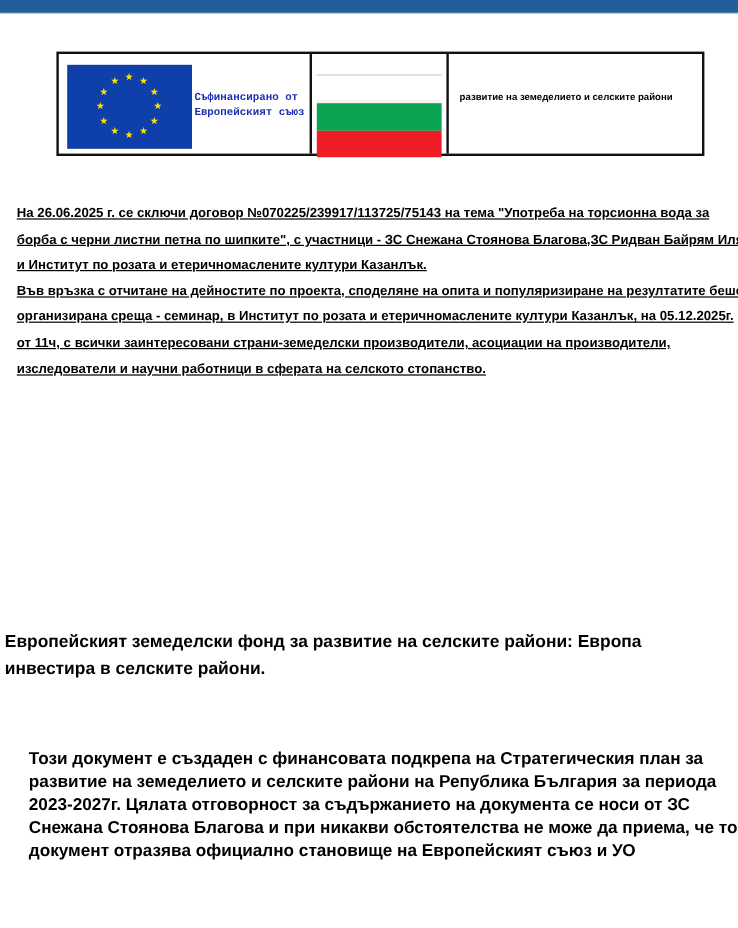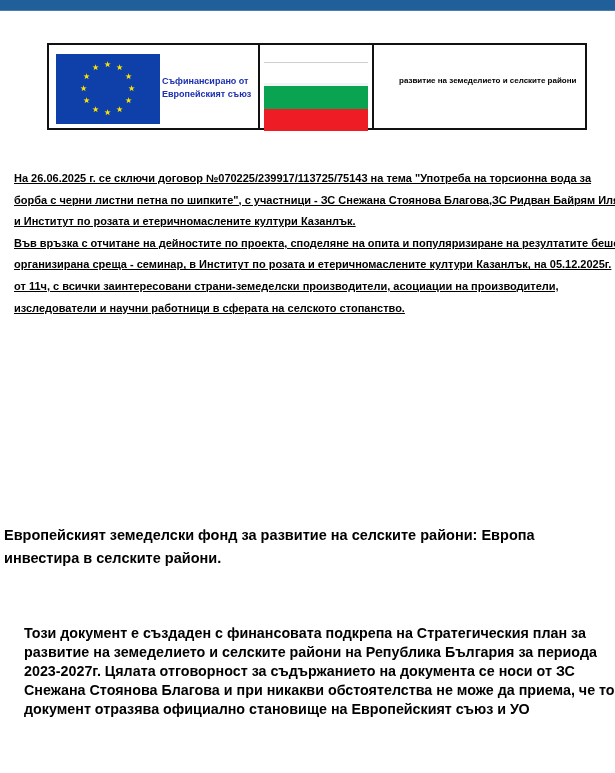--- a/index.html
+++ b/index.html
@@ -35,20 +35,21 @@
       background: #0f3fa8;
     }
     .eu-star {
       position: absolute; width: 7px; height: 7px;
       color: #ffe600; font-size: 8px; line-height: 7px; text-align: center;
     }
     .eu-caption {
       position: absolute; left: 113px; top: 30px;
       font-size: 9px; font-weight: bold; color: #1c2fb0;
       line-height: 13px;
+      font-family: Liberation Mono, monospace;
     }
     .bg-flag-line {
       position: absolute; left: 4px; top: 17px;
       width: 104px; height: 1px; background: #cfcfcf;
     }
     .bg-white {
       position: absolute; left: 4px; top: 38px;
       width: 104px; height: 3px; background: #f4f4f4;
     }
     .bg-green {
@@ -59,21 +60,21 @@
       position: absolute; left: 4px; top: 64px;
       width: 104px; height: 22px; background: #ee1c24;
     }
     .plan-text {
       position: absolute; left: 9px; top: 30px;
       font-size: 9px; font-weight: bold; line-height: 12px;
       white-space: nowrap;
     }
     .plan-title { font-size: 9px; }
     .plan-years { color: #1f9a2b; }
-    .plan-sub { font-size: 8px; margin-left: 16px; }
+    .plan-sub { font-size: 8px; }
 
     .para {
       position: absolute; font-weight: bold; margin: 0;
     }
     .main-text {
       left: 14px; top: 168px; width: 612px;
       font-size: 11px; line-height: 21.6px; text-decoration: underline;
     }
     .fund-text {
       left: 4px; top: 524px; width: 608px;

